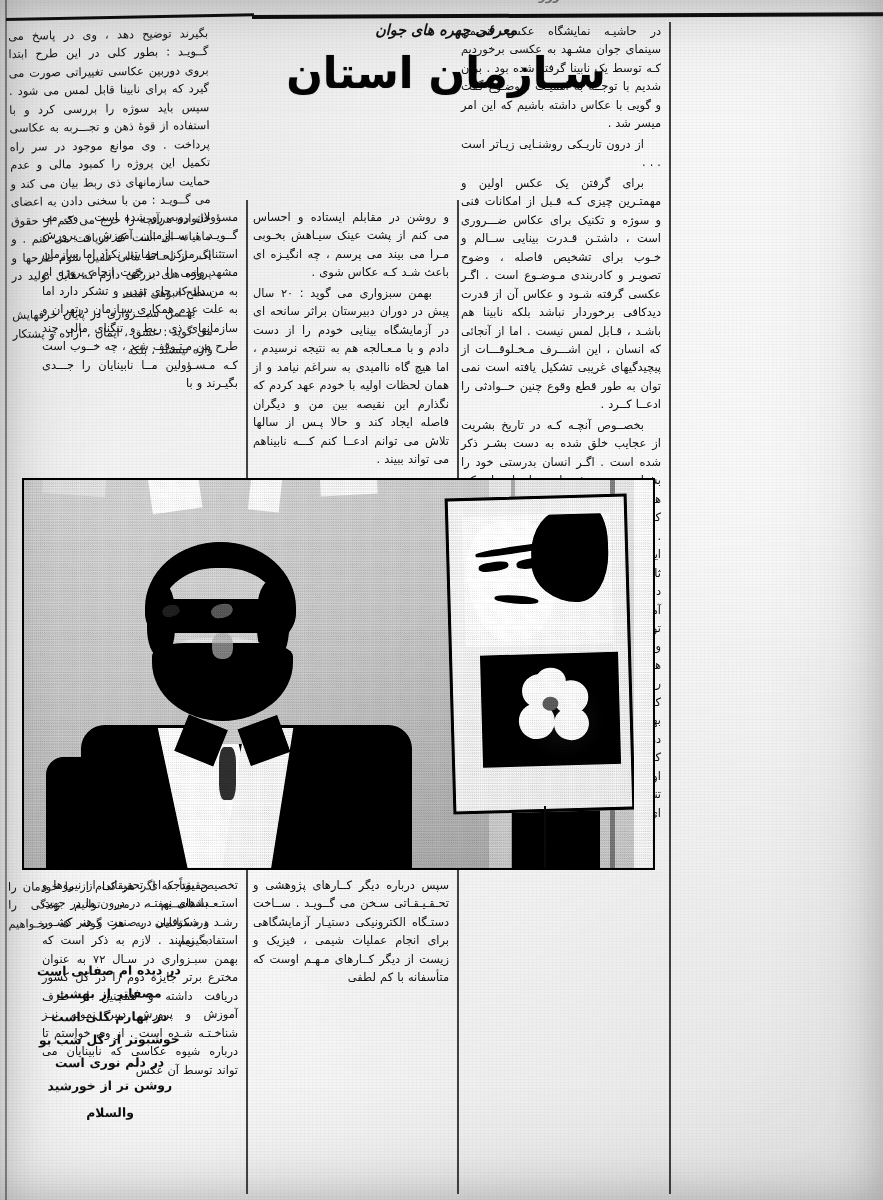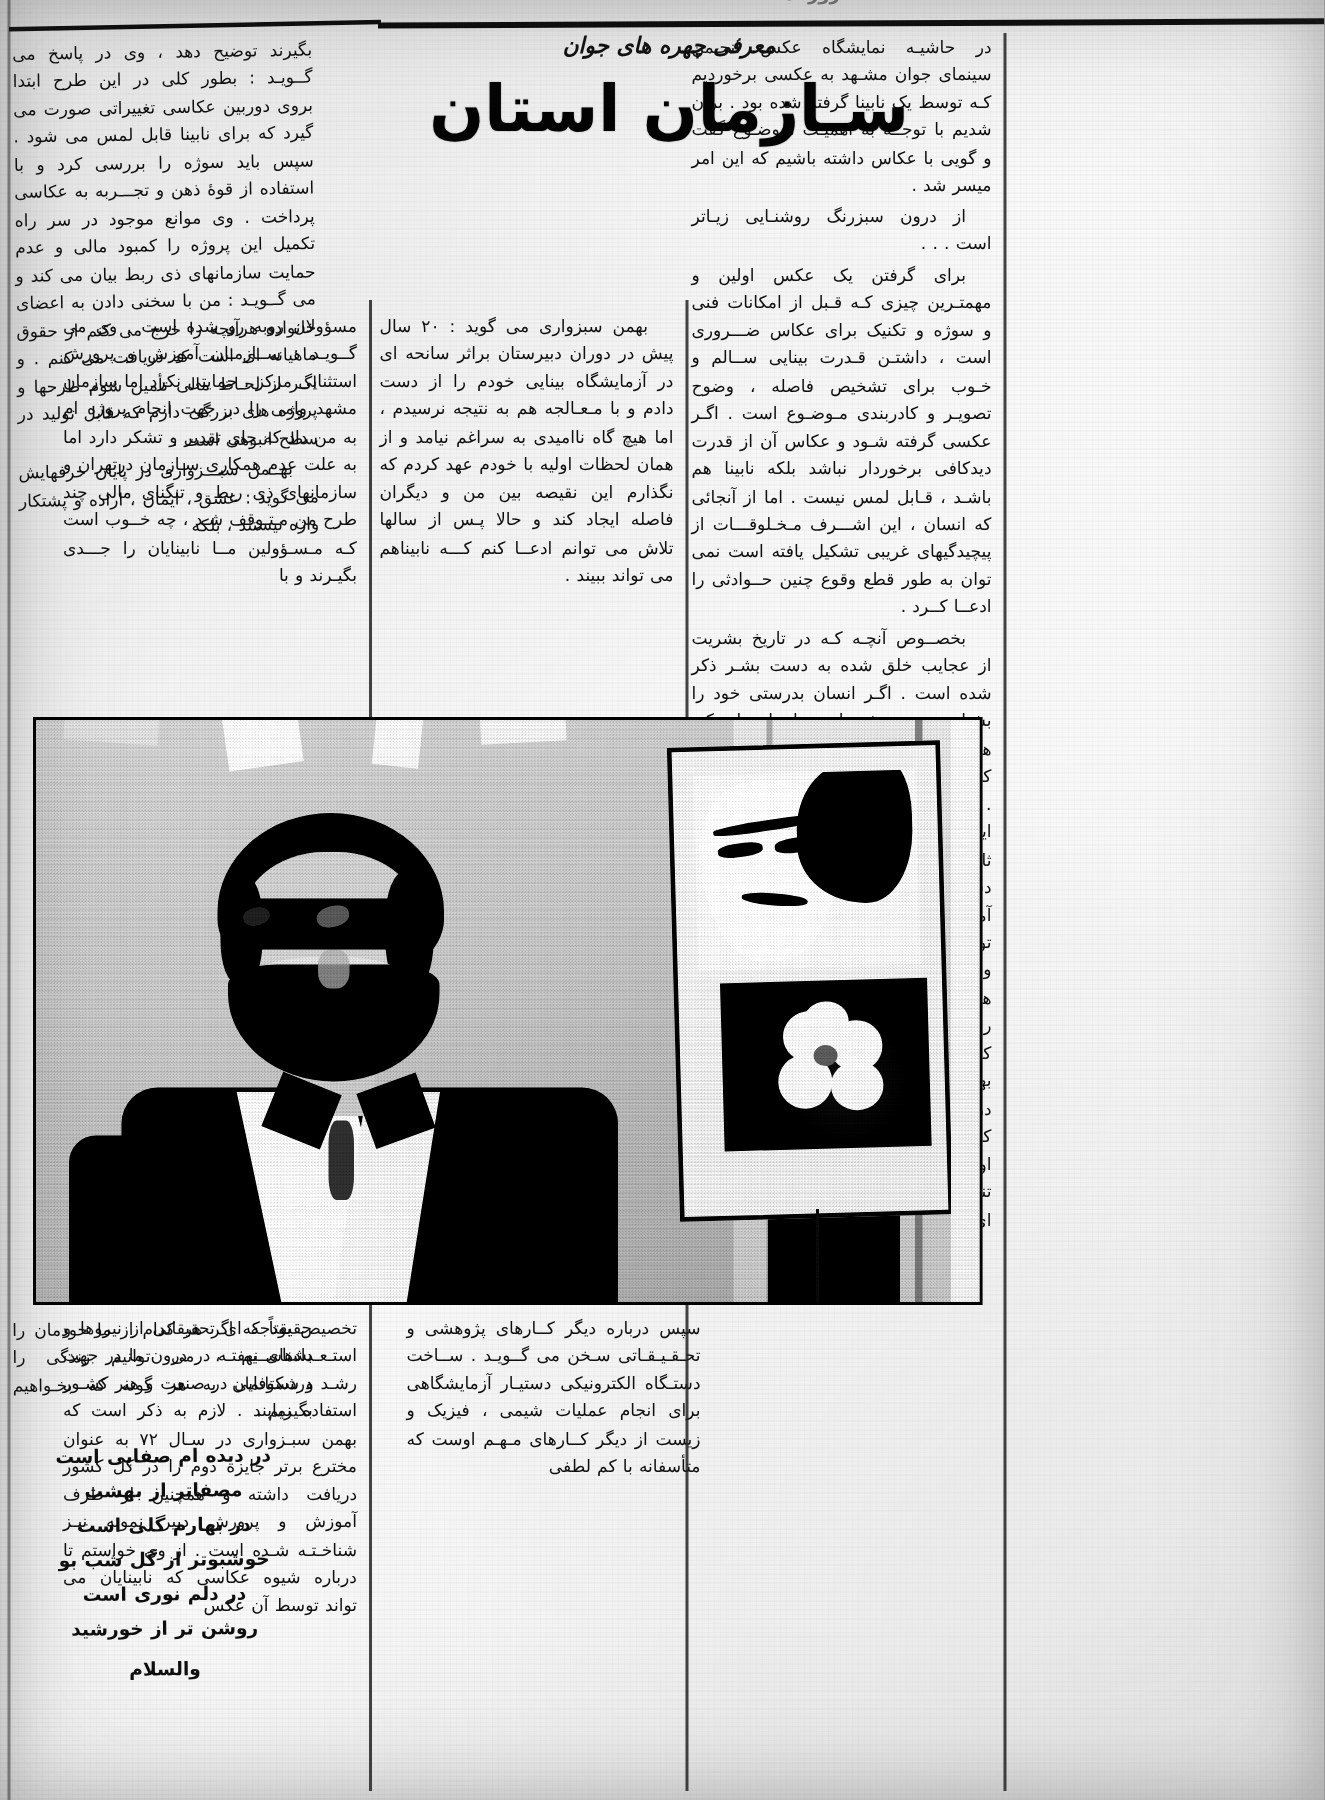--- a/index.html
+++ b/index.html
@@ -223,29 +223,30 @@
   <div class="vrule" style="right:635px;top:200px;height:994px;"></div>
   <div class="vrule" style="right:876px;top:0px;height:1200px;opacity:.5;"></div>
 
   <div class="head-block">
     <p class="kicker">معرفی چهره های جوان</p>
     <h1 class="headline2">سـازمان استان</h1>
   </div>
 
   <div class="col" id="col1" style="right:222px;top:22px;width:200px;">
     <p class="noind">در حاشیـه نمایشگاه عکس انجـمن سینمای جوان مشـهد به عکسی برخوردیم کـه توسط یک نابینا گرفته شده بود . برآن شدیم با توجــه به اهمیـت مـوضـوع گفت و گویی با عکاس داشته باشیم که این امر میسر شد .</p>
-    <p>از درون سبزرنگ روشنـایی زیـاتر است . . .</p>
+    <p>از درون تاریـکی روشنـایی زیـاتر است . . .</p>
     <p>برای گرفتن یک عکس اولین و مهمتـرین چیزی کـه قـبل از امکانات فنی و سوژه و تکنیک برای عکاس ضـــروری است ، داشتـن قـدرت بینایی ســالم و خـوب برای تشخیص فاصله ، وضوح تصویـر و کادربندی مـوضـوع است . اگـر عکسی گرفته شـود و عکاس آن از قدرت دیدکافی برخوردار نباشد بلکه نابینا هم باشـد ، قـابل لمس نیست . اما از آنجائی که انسان ، این اشـــرف مـخـلوقـــات از پیچیدگیهای غریبی تشکیل یافته است نمی توان به طور قطع وقوع چنین حــوادثی را ادعــا کــرد .</p>
     <p>بخصــوص آنچـه کـه در تاریخ بشریت از عجایب خلق شده به دست بشـر ذکر شده است . اگـر انسان بدرستی خود را بشناسد و درونش را ، و ایمـان یابد کـه هیچ امری غیرممکن نیست ؛ آنگاه است که دست به شگفتی های بسیاری می زند . همان کاری را که نابینای روشن دل و با ایمـانی چون «بهمن سبزواری» آغاز کرد و ثابت کرد که ایمان بالاترین قدرت در دست بشر است . او که دبیر سازمان آموزش و پرورش استثنایی می باشد توانسته است با استفاده از قدرت اندیشه و تفکر و با دلی روشن آنچـــه را هنرمندان بینای عکاس ثبت می کنند بر روی کاغذ عکاسی ثبت نمایـد و بگوید کـــه یک نابینا هم می تواند ببـینـد حتی بهـنـر از دیگران . . . هنگامی که از او درباره عکسش کـه تصویر گل سفـیـد کوچکی در زمینه سبزرنگ است می پرسم او با یک جـمـله زیبـا می گوید «هنرمند تنهاست و نابینا تنهاتر» . از او که با چهره ای مصمم</p>
   </div>
 
   <div class="col" id="col2" style="right:434px;top:208px;width:196px;">
+    <p class="noind">و روشن در مقابلم ایستاده و احساس می کنم از پشت عینک سیـاهش بخـوبی مـرا می بیند می پرسم ، چه انگیـزه ای باعث شـد کـه عکاس شوی .</p>
     <p>بهمن سبزواری می گوید : ۲۰ سال پیش در دوران دبیرستان براثر سانحه ای در آزمایشگاه بینایی خودم را از دست دادم و با مـعـالجه هم به نتیجه نرسیدم ، اما هیچ گاه ناامیدی به سراغم نیامد و از همان لحظات اولیه با خودم عهد کردم که نگذارم این نقیصه بین من و دیگران فاصله ایجاد کند و حالا پـس از سالها تلاش می توانم ادعــا کنم کـــه نابیناهم می تواند ببیند .</p>
   </div>
-  <div class="col" id="col2b" style="right:416px;top:876px;width:196px;">
+  <div class="col" id="col2b" style="right:434px;top:876px;width:196px;">
     <p class="noind">سپس درباره دیگر کــارهای پژوهشی و تحـقـیـقـاتی سـخن می گــویـد . ســاخت دستـگاه الکترونیکی دستیـار آزمایشگاهی برای انجام عملیات شیمی ، فیزیک و زیست از دیگر کــارهای مـهـم اوست که متأسفانه با کم لطفی</p>
   </div>
 
   <div class="col" id="col3" style="right:645px;top:208px;width:196px;">
     <p class="noind">مسؤولان روبه رو شده است . وی می گــویـد : ســازمـان آموزش و پرورش استثنایی مرکز ، حمایتی نکرد اما سازمان مشهد وامی را در جهت انجام پروژه ام به من داد که جای تقدیر و تشکر دارد اما به علت عدم همکاری سـازمان درتهران و سازمانهای ذی ربط و تنگنای مالی چند طرح من مـتـوقف شـد ، چه خــوب است کـه مـسـؤولین مــا نابینایان را جـــدی بگیـرند و با</p>
   </div>
   <div class="col" id="col3b" style="right:645px;top:876px;width:196px;">
     <p class="noind">تخصیص بودجه ای تحقیقاتی از نیروها و استـعـدادهای نهفتـه در درون ما در جهت رشـد و شکوفایی در صنعت و هنر کشـور استفاده نمایند . لازم به ذکر است که بهمن سبـزواری در سـال ۷۲ به عنوان مخترع برتر جایزه دوم را در کل کشور دریافت داشته و همچنین از طرف آموزش و پرورش دبیر نمونه نیـز شناخـتـه شـده است . از وی خواستم تا درباره شیوه عکاسی که نابینایان می تواند توسط آن عکس</p>
   </div>
 

